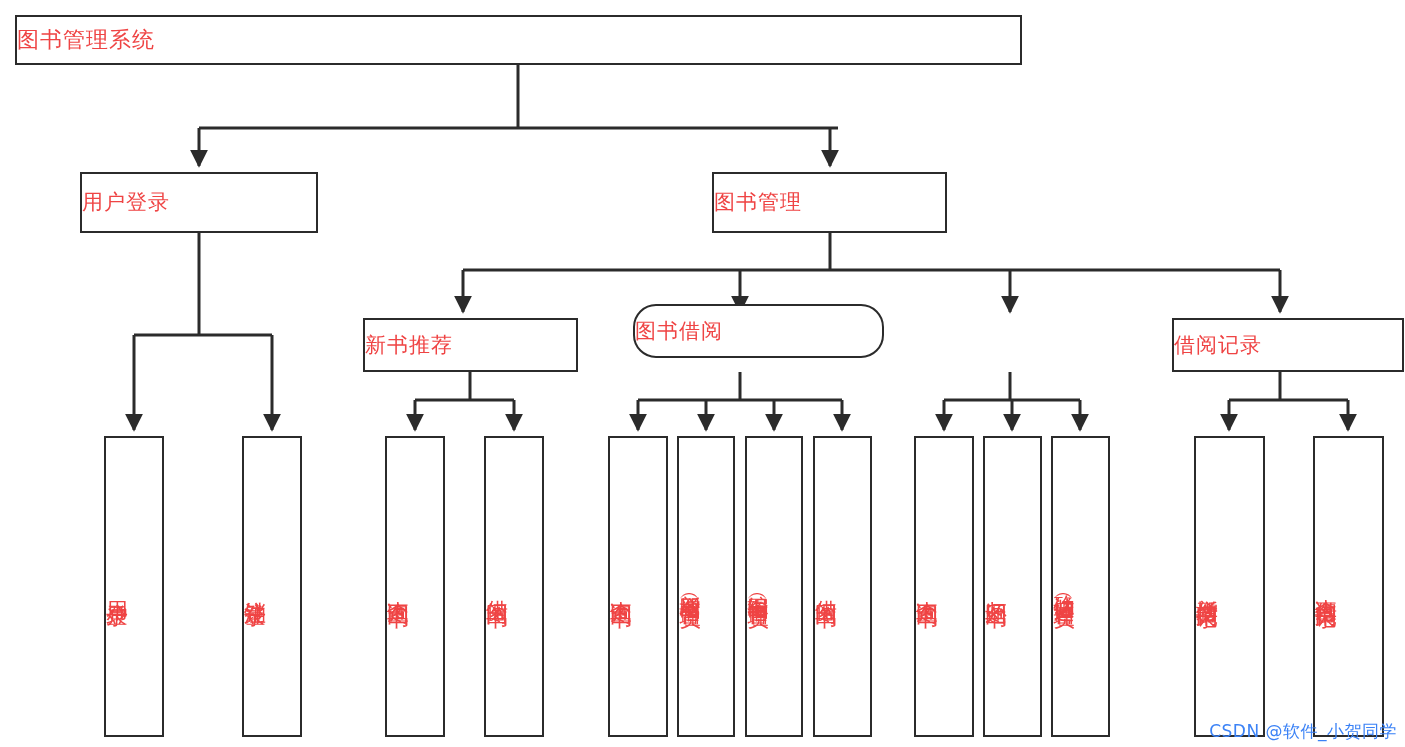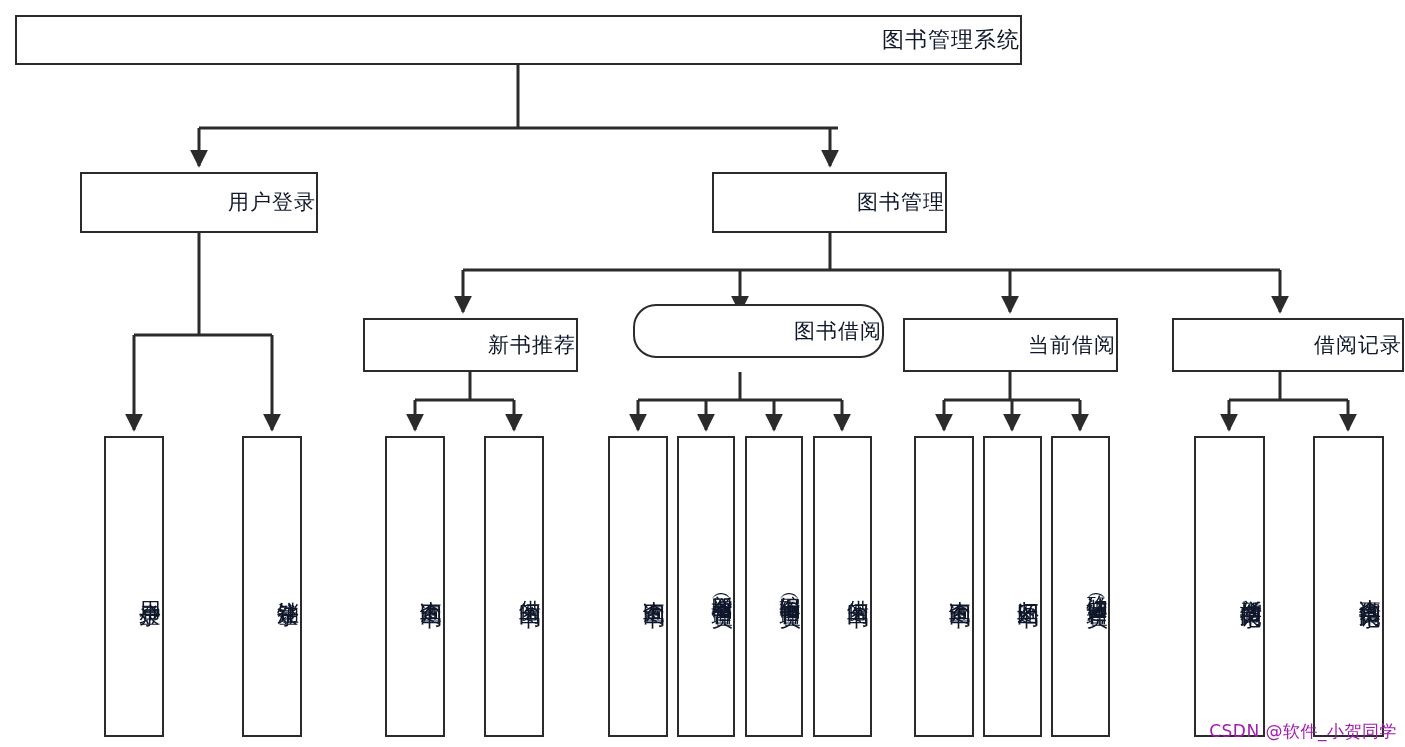--- a/index.html
+++ b/index.html
@@ -23,22 +23,22 @@
     height: 747px;
     pointer-events: none;
   }
   .node {
     position: absolute;
     box-sizing: border-box;
     border: 2px solid #2b2b2b;
     background: #ffffff;
     display: flex;
     align-items: center;
-    justify-content: flex-end;
-    color: #0f172a;
+    justify-content: flex-start;
+    color: #ef4444;
     letter-spacing: 1px;
   }
   .node .label {
     display: block;
     text-align: center;
     line-height: 1.18;
   }
   
   .node.horiz .label {
     writing-mode: horizontal-tb;
@@ -57,21 +57,21 @@
     line-height: 1.05;
     letter-spacing: 2px;
     white-space: nowrap;
   }
   .node.vert.narrow .label { font-size: 21px; }
   #watermark {
     position: absolute;
     right: 8px;
     bottom: 4px;
     font-size: 17px;
-    color: #a21caf;
+    color: #3b82f6;
     letter-spacing: 0.5px;
     white-space: nowrap;
   }
 </style>
 </head>
 <body>
 
 <div id="canvas">
 
   <svg id="connectors" viewBox="0 0 1405 747" xmlns="http://www.w3.org/2000/svg">
@@ -134,23 +134,20 @@
   <div class="node horiz" style="left:363px; top:318px; width:215px; height:54px;">
     <span class="label">新书推荐</span>
   </div>
 
   <div class="node horiz" style="left:712px; top:172px; width:235px; height:61px;">
     <span class="label">图书管理</span>
   </div>
   <div class="node horiz" style="left:633px; top:304px; width:251px; height:54px;border-radius:23px;">
     <span class="label">图书借阅</span>
   </div>
-  <div class="node horiz" style="left:903px; top:318px; width:215px; height:54px;">
-    <span class="label">当前借阅</span>
-  </div>
   <div class="node horiz" style="left:1172px; top:318px; width:232px; height:54px;">
     <span class="label">借阅记录</span>
   </div>
 
   <div class="node vert" style="left:104px; top:436px; width:60px; height:301px;">
     <span class="label">用户登录</span>
   </div>
   <div class="node vert" style="left:242px; top:436px; width:60px; height:301px;">
     <span class="label">注销登录</span>
   </div>

